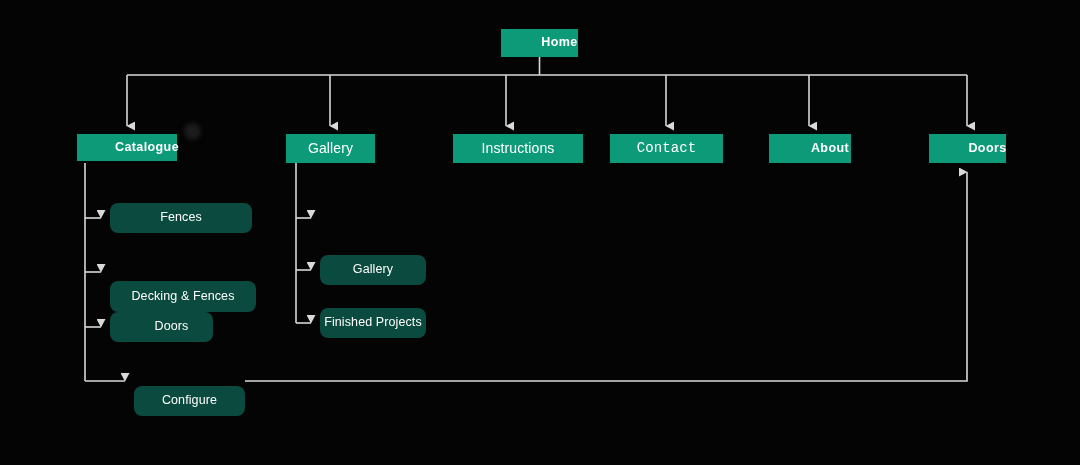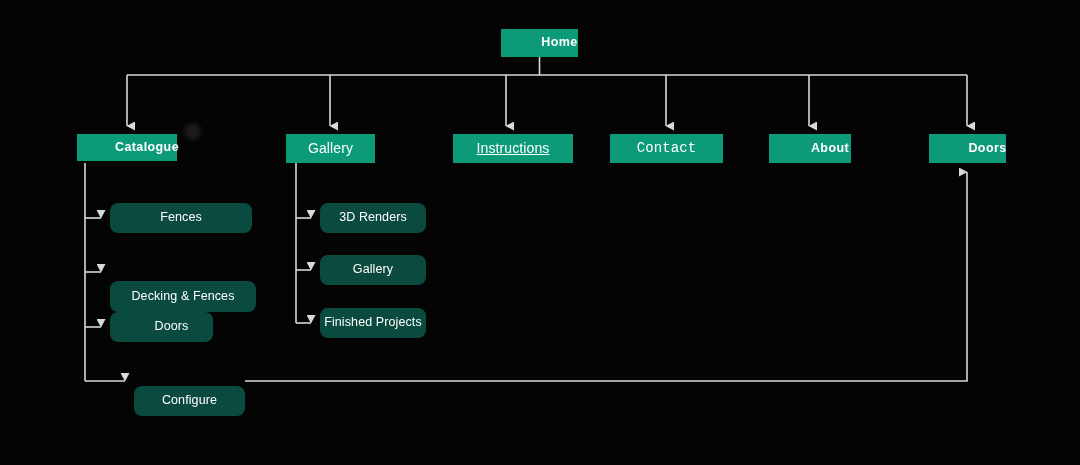--- a/index.html
+++ b/index.html
@@ -115,35 +115,34 @@
   </svg>
 
   <div class="cursor-dot" style="left:184px; top:123px;"></div>
 
   <div class="node primary" style="left:501px; top:29px; width:77px; height:28px;">Home</div>
 
   <div class="node primary" style="left:77px; top:134px; width:100px; height:27px;">Catalogue</div>
 
   <div class="node plain" style="left:286px; top:134px; width:89px; height:29px;">Gallery</div>
 
-  <div class="node plain" style="left:453px; top:134px; width:120px; height:29px;text-decoration:underline;">Instructions</div>
+  <div class="node plain" style="left:453px; top:134px; width:130px; height:29px;">Instructions</div>
 
   <div class="node plain" style="left:610px; top:134px; width:113px; height:29px;font-family:Liberation Mono, monospace;">Contact</div>
 
   <div class="node primary" style="left:769px; top:134px; width:82px; height:29px;">About</div>
 
   <div class="node primary" style="left:929px; top:134px; width:77px; height:29px;">Doors</div>
 
   <div class="node sub" style="left:110px; top:203px; width:142px; height:30px;">Fences</div>
 
   <div class="node sub" style="left:110px; top:257px; width:146px; height:31px;margin-top:24px;">Decking &amp; Fences</div>
 
   <div class="node sub" style="left:110px; top:312px; width:103px; height:30px;padding-left:20px;">Doors</div>
 
   <div class="node sub" style="left:134px; top:366px; width:111px; height:30px;margin-top:20px;">Configure</div>
 
-  <div class="node sub" style="left:320px; top:203px; width:106px; height:30px;">3D Renders</div>
 
   <div class="node sub" style="left:320px; top:255px; width:106px; height:30px;">Gallery</div>
 
   <div class="node sub" style="left:320px; top:308px; width:106px; height:30px;">Finished Projects</div>
 
 </div>
 
 </body></html>

